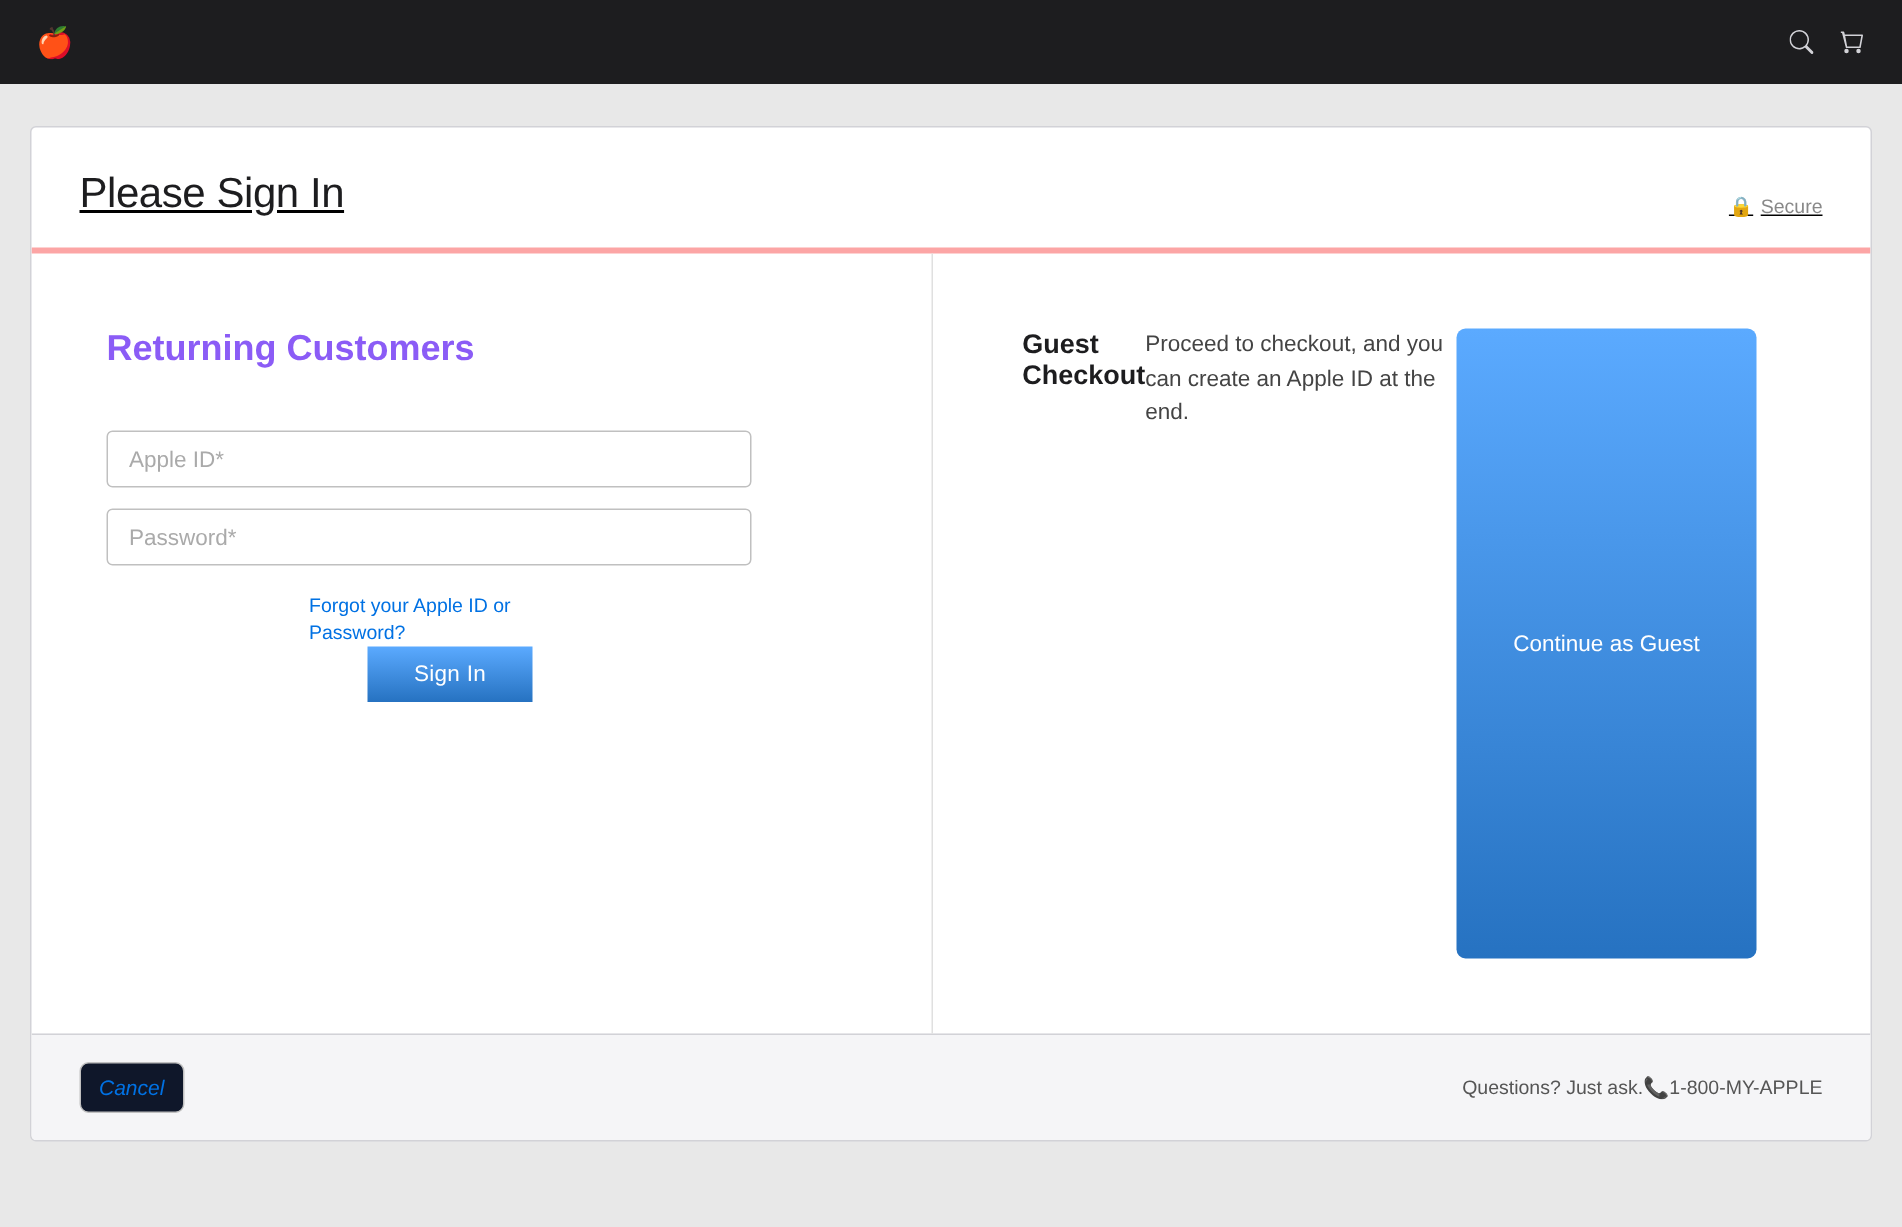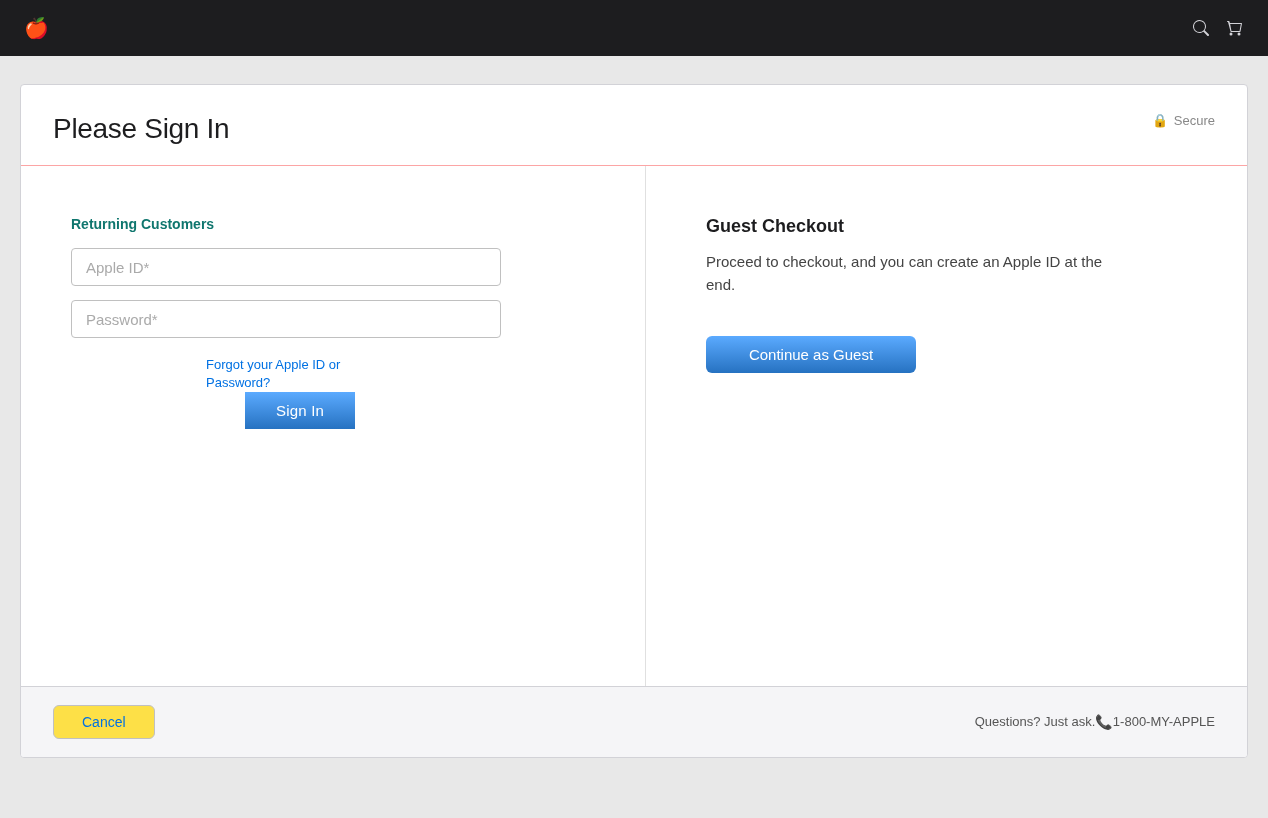--- a/index.html
+++ b/index.html
@@ -67,24 +67,25 @@
       border: 1px solid #d2d2d7;
       border-radius: 4px;
       max-width: 1228px;
       margin: 0 auto;
       overflow: hidden;
     }
 
     
     .card-header {
       padding: 28px 32px 20px;
-      border-bottom: 1px solid #fca5a5;
-      display: flex;
-      align-items: flex-start;
-      justify-content: space-between;
+      border-bottom: 4px solid #fca5a5;
+      display: flex;
+      align-items: flex-end;
+      justify-content: space-between;
+      text-decoration: underline;
     }
     .card-title {
       font-size: 28px;
       font-weight: 300;
       color: #1d1d1f;
       letter-spacing: -0.3px;
     }
     .secure-badge {
       display: flex;
       align-items: center;
@@ -102,24 +103,24 @@
       min-height: 520px;
     }
 
     
     .left-section {
       flex: 1;
       padding: 50px 60px 50px 50px;
       border-right: 1px solid #e0e0e0;
     }
     .section-title {
-      font-size: 14px;
+      font-size: 24px;
       font-weight: 700;
-      color: #0f766e;
-      margin-bottom: 16px;
+      color: #8b5cf6;
+      margin-bottom: 40px;
     }
     .form-group {
       margin-bottom: 14px;
     }
     .form-input {
       width: 100%;
       max-width: 430px;
       height: 38px;
       border: 1px solid #c0c0c0;
       border-radius: 4px;
@@ -159,23 +160,23 @@
       font-weight: 400;
       letter-spacing: 0.2px;
       min-width: 110px;
       text-align: center;
       margin-left: 28px;
     }
 
     
     .right-section {
       flex: 1;
-      padding: 50px 27px 50px 60px;
-      display: flex;
-      flex-direction: column;
+      padding: 50px 76px 50px 60px;
+      display: flex;
+      flex-direction: row;
     }
     .guest-title {
       font-size: 18px;
       font-weight: 700;
       color: #1d1d1f;
       margin-bottom: 14px;
     }
     .guest-desc {
       font-size: 15px;
       color: #444;
@@ -200,27 +201,28 @@
     
     .card-footer {
       background: #f5f5f7;
       border-top: 1px solid #d2d2d7;
       padding: 18px 32px;
       display: flex;
       align-items: center;
       justify-content: space-between;
     }
     .btn-cancel {
-      background: #fde047;
+      background: #0f172a;
       color: #0071e3;
       border: 1px solid #c0c0c0;
       border-radius: 6px;
-      padding: 8px 28px;
+      padding: 8px 12px;
       font-size: 14px;
       cursor: pointer;
+      font-style: italic;
     }
     .footer-help {
       color: #555;
       font-size: 13px;
       display: flex;
       align-items: flex-start;
       gap: 0;
     }
     .phone-icon {
       font-size: 14px;

